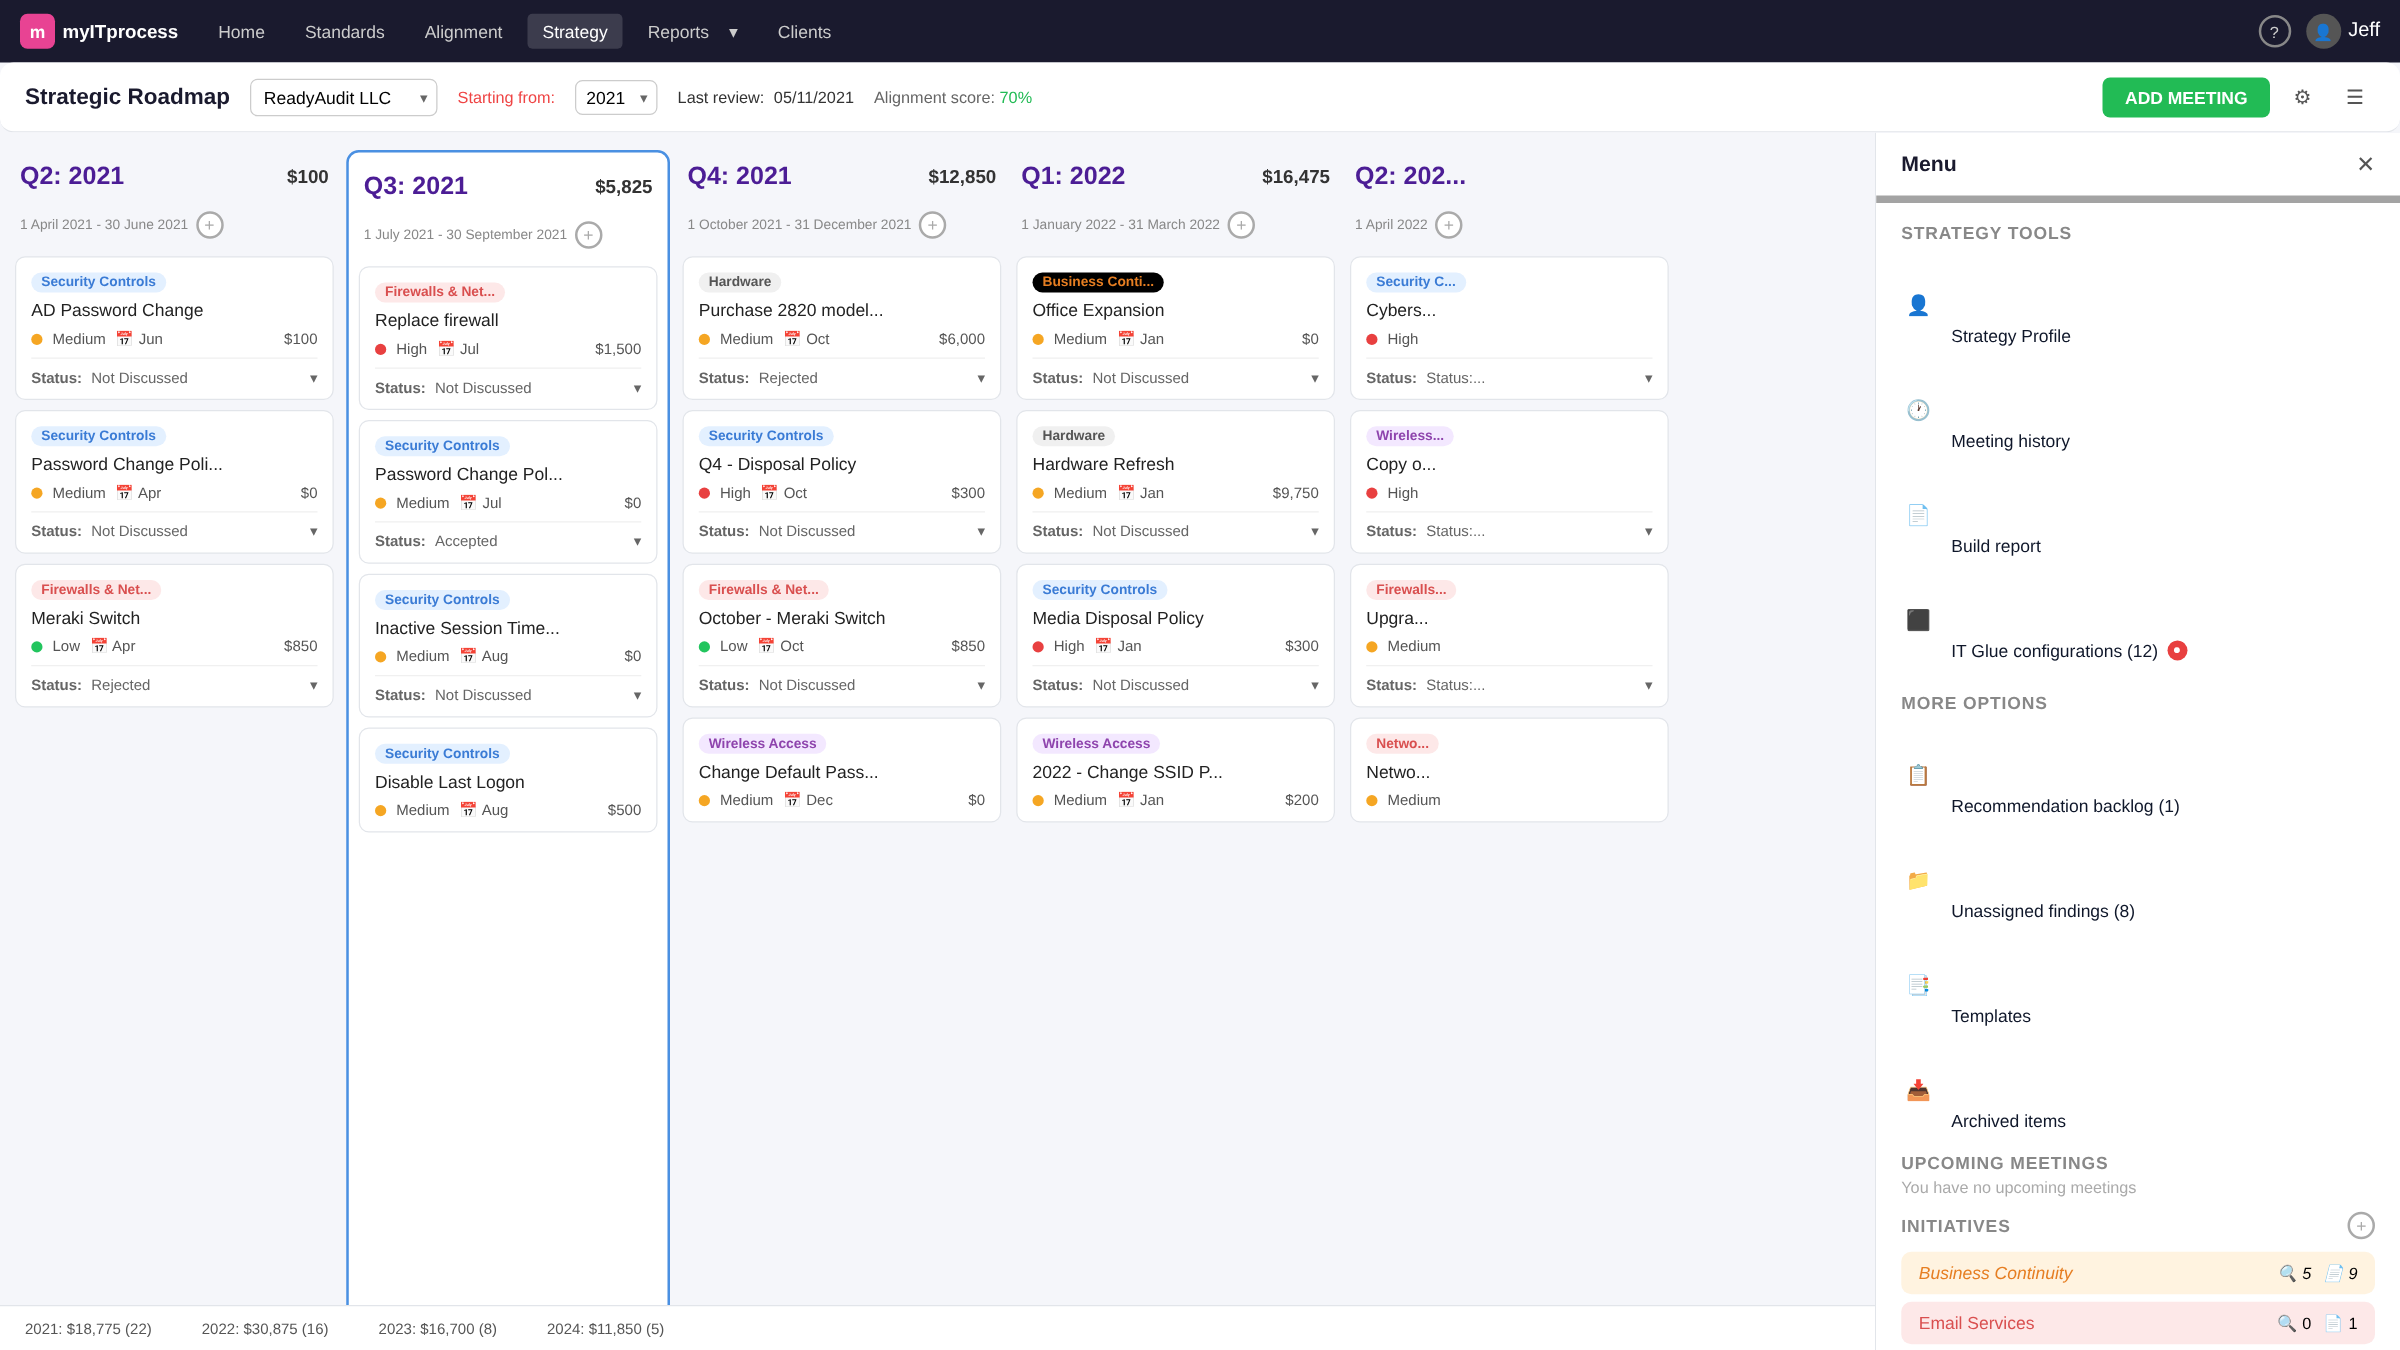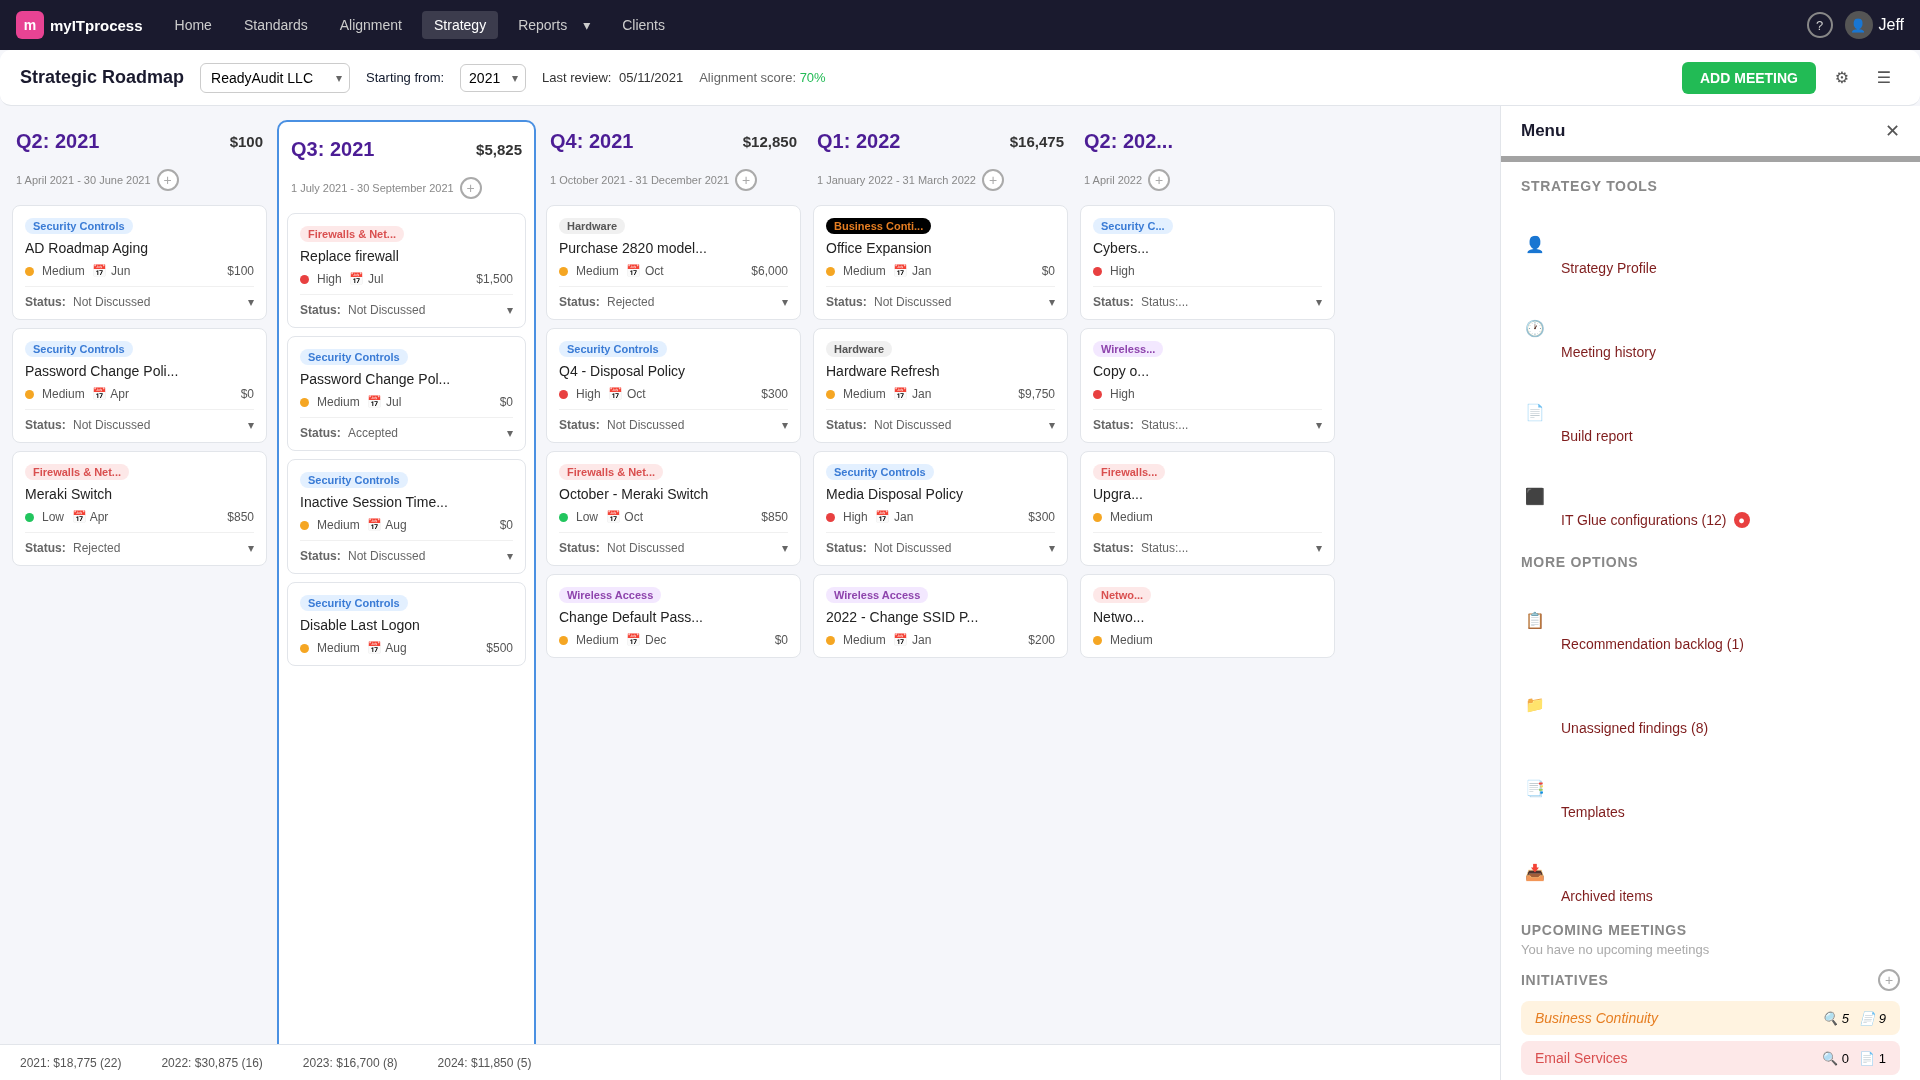--- a/index.html
+++ b/index.html
@@ -17,21 +17,21 @@
     .nav-help { width: 26px; height: 26px; border-radius: 50%; border: 2px solid #888; display: flex; align-items: center; justify-content: center; color: #ccc; font-size: 13px; cursor: pointer; }
     .nav-avatar { display: flex; align-items: center; gap: 6px; color: white; cursor: pointer; }
     .avatar-circle { width: 28px; height: 28px; border-radius: 50%; background: #555; display: flex; align-items: center; justify-content: center; color: white; font-size: 13px; }
 
     
     .toolbar { background: white; height: 56px; display: flex; align-items: center; padding: 0 20px; border-bottom: 1px solid #e2e5ea; gap: 16px; border-radius: 11px; }
     .page-title { font-size: 18px; font-weight: 600; color: #1a1a2e; }
     .company-select { border: 1px solid #ccc; border-radius: 6px; padding: 6px 28px 6px 10px; font-size: 14px; background: white; appearance: none; cursor: pointer; min-width: 150px; }
     .select-wrapper { position: relative; display: inline-block; }
     .select-wrapper::after { content: '▾'; position: absolute; right: 8px; top: 50%; transform: translateY(-50%); pointer-events: none; color: #666; font-size: 12px; }
-    .starting-label { font-size: 13px; color: #0f172a; }
+    .starting-label { font-size: 13px; color: #ef4444; }
     .year-select { border: 1px solid #ccc; border-radius: 6px; padding: 5px 24px 5px 8px; font-size: 14px; background: white; appearance: none; }
     .last-review { font-size: 13px; color: #666; }
     .last-review span { color: #333; }
     .alignment-score { font-size: 13px; color: #666; }
     .alignment-score a { color: #22bb55; text-decoration: none; }
     .toolbar-right { margin-left: auto; display: flex; align-items: center; gap: 10px; }
     .add-meeting-btn { background: #22bb55; color: white; border: none; border-radius: 6px; padding: 8px 18px; font-size: 14px; font-weight: 600; cursor: pointer; }
     .icon-btn { width: 32px; height: 32px; border: none; background: none; cursor: pointer; display: flex; align-items: center; justify-content: center; color: #555; font-size: 16px; }
 
     
@@ -70,21 +70,21 @@
     .kanban-footer { position: fixed; bottom: 0; left: 0; right: 420px; background: white; border-top: 1px solid #e2e5ea; height: 36px; display: flex; align-items: center; padding: 0 20px; gap: 40px; font-size: 12px; color: #555; }
 
     
     .sidebar { width: 420px; background: white; border-left: 1px solid #e2e5ea; overflow-y: auto; flex-shrink: 0; }
     .sidebar-header { display: flex; align-items: center; justify-content: space-between; padding: 14px 20px; border-bottom: 6px solid #a3a3a3; }
     .sidebar-title { font-size: 17px; font-weight: 600; color: #1a1a2e; }
     .close-btn { background: none; border: none; font-size: 18px; cursor: pointer; color: #555; }
     .sidebar-section-title { font-size: 14px; font-weight: 700; color: #888; padding: 16px 20px 8px; text-transform: uppercase; letter-spacing: 0.05em; }
     .sidebar-item { display: flex; align-items: center; gap: 12px; padding: 10px 20px; cursor: pointer; }
     .sidebar-icon { width: 28px; height: 28px; display: flex; align-items: center; justify-content: center; color: #555; font-size: 16px; }
-    .sidebar-item-label { font-size: 14px; color: #7f1d1d; margin-top: 48px; }
+    .sidebar-item-label { font-size: 14px; color: #0f172a; margin-top: 48px; }
     .sidebar-badge { background: #e84040; color: white; font-size: 11px; border-radius: 50%; width: 16px; height: 16px; display: flex; align-items: center; justify-content: center; margin-left: 4px; }
     .sidebar-item-row { display: flex; align-items: flex-end; gap: 3px; }
 
     .more-section-title { font-size: 14px; font-weight: 700; color: #888; padding: 16px 20px 8px; text-transform: uppercase; letter-spacing: 0.05em; }
 
     
     .upcoming-section { padding: 8px 20px 4px; }
     .upcoming-title { font-size: 14px; font-weight: 700; color: #888; text-transform: uppercase; letter-spacing: 0.05em; margin-bottom: 4px; }
     .upcoming-empty { font-size: 13px; color: #aaa; }
 
@@ -172,21 +172,21 @@
     <div class="col-header">
       <span class="col-title">Q2: 2021</span>
       <span class="col-amount">$100</span>
     </div>
     <div class="col-dates">
       <span>1 April 2021 - 30 June 2021</span>
       <div class="add-col-btn">+</div>
     </div>
   <div class="card">
       <div class="card-category cat-security">Security Controls</div>
-      <div class="card-title">AD Roadmap Aging</div>
+      <div class="card-title">AD Password Change</div>
       <div class="card-meta">
         <span class="priority-dot dot-medium"></span>
         <span>Medium</span>
         <span class="card-date">📅 Jun</span>
         <span class="card-amount">$100</span>
       </div>
       
       <div class="card-status">
         <span class="status-text"><strong>Status:</strong>&nbsp;Not Discussed</span>
         <span>▾</span>

